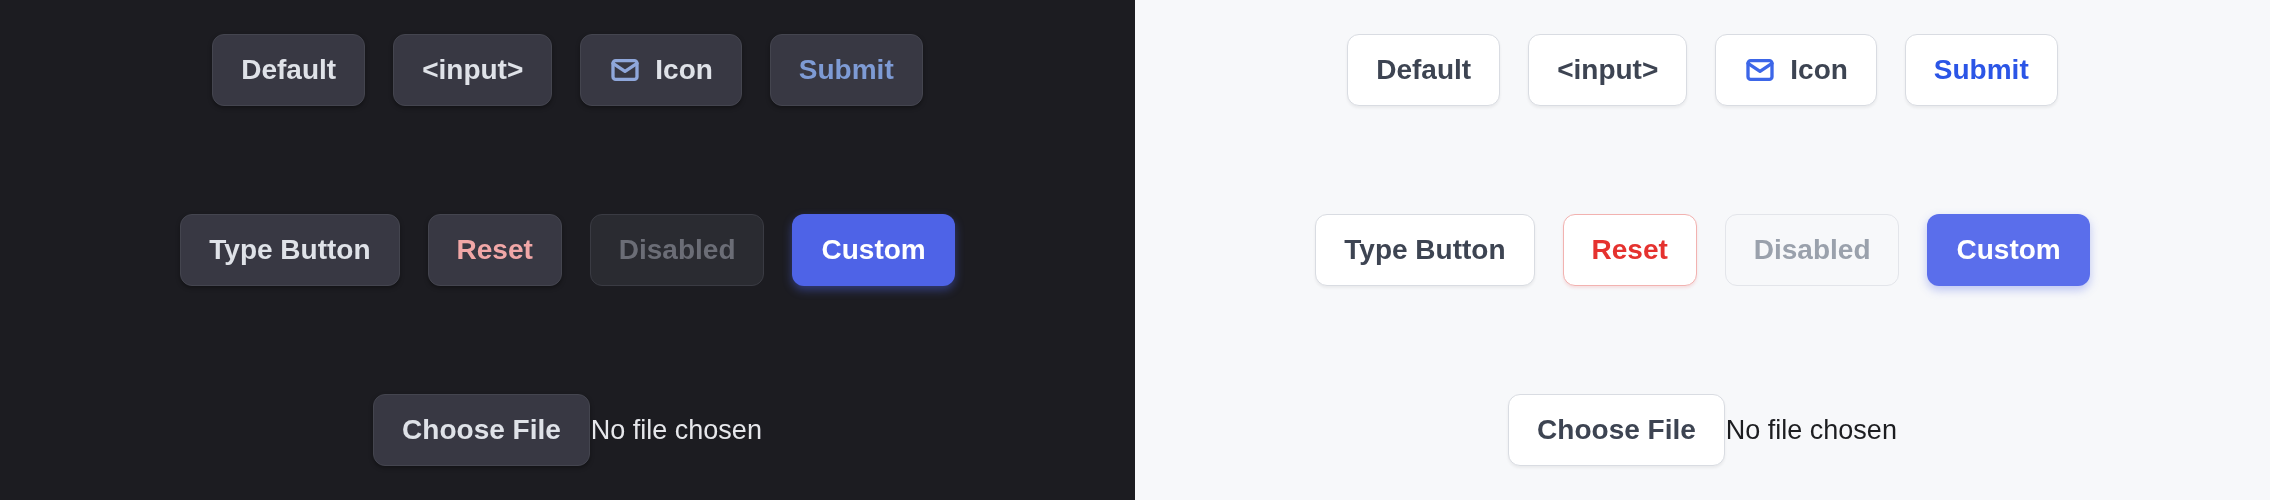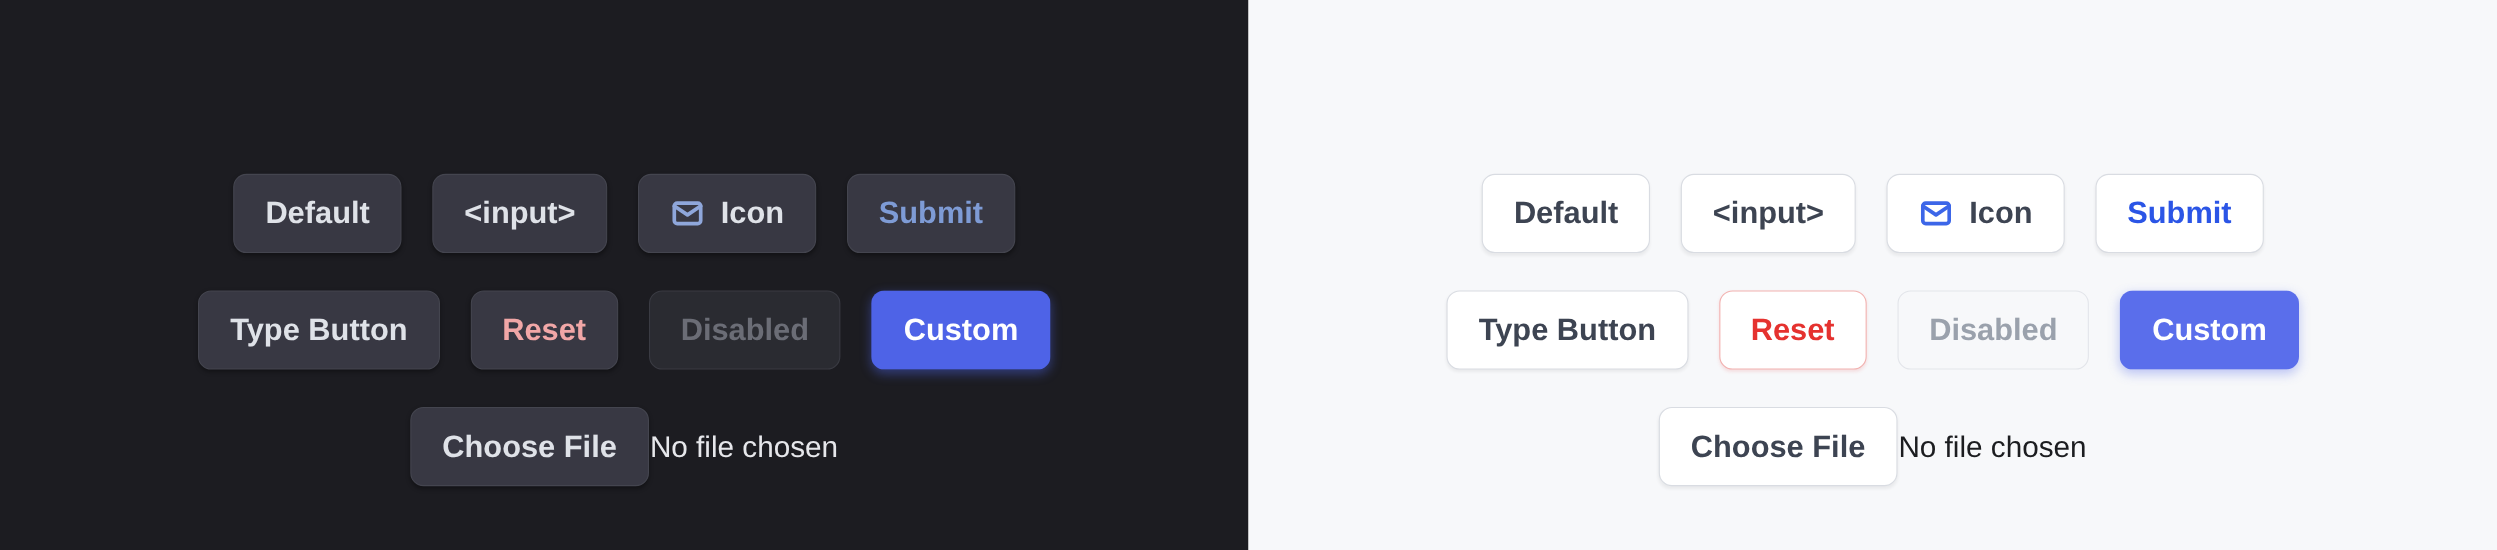--- a/index.html
+++ b/index.html
@@ -1,17 +1,17 @@
 <!DOCTYPE html>
 <html><head>
   <meta charset="utf-8">
   <style>
     * { margin: 0; padding: 0; box-sizing: border-box; }
     body { font-family: -apple-system, BlinkMacSystemFont, "Segoe UI", Helvetica, Arial, sans-serif; display: flex; width: 2270px; height: 500px; }
-    .panel { width: 50%; height: 100%; padding: 58px 50px; display: flex; flex-direction: column; gap: 34px; align-items: center; justify-content: flex-end; }
+    .panel { width: 50%; height: 100%; padding: 34px 50px; display: flex; flex-direction: column; gap: 34px; align-items: center; justify-content: space-between; }
     .panel.dark { background: #1C1C21; }
     .panel.light { background: #F7F8FA; }
     .row { display: flex; gap: 28px; align-items: center; justify-content: center; }
     .btn {
       display: inline-flex; align-items: center; justify-content: center;
       gap: 14px;
       height: 72px; padding: 0 28px;
       border-radius: 12px;
       font-size: 28px; font-weight: 700;
       cursor: pointer; user-select: none;

